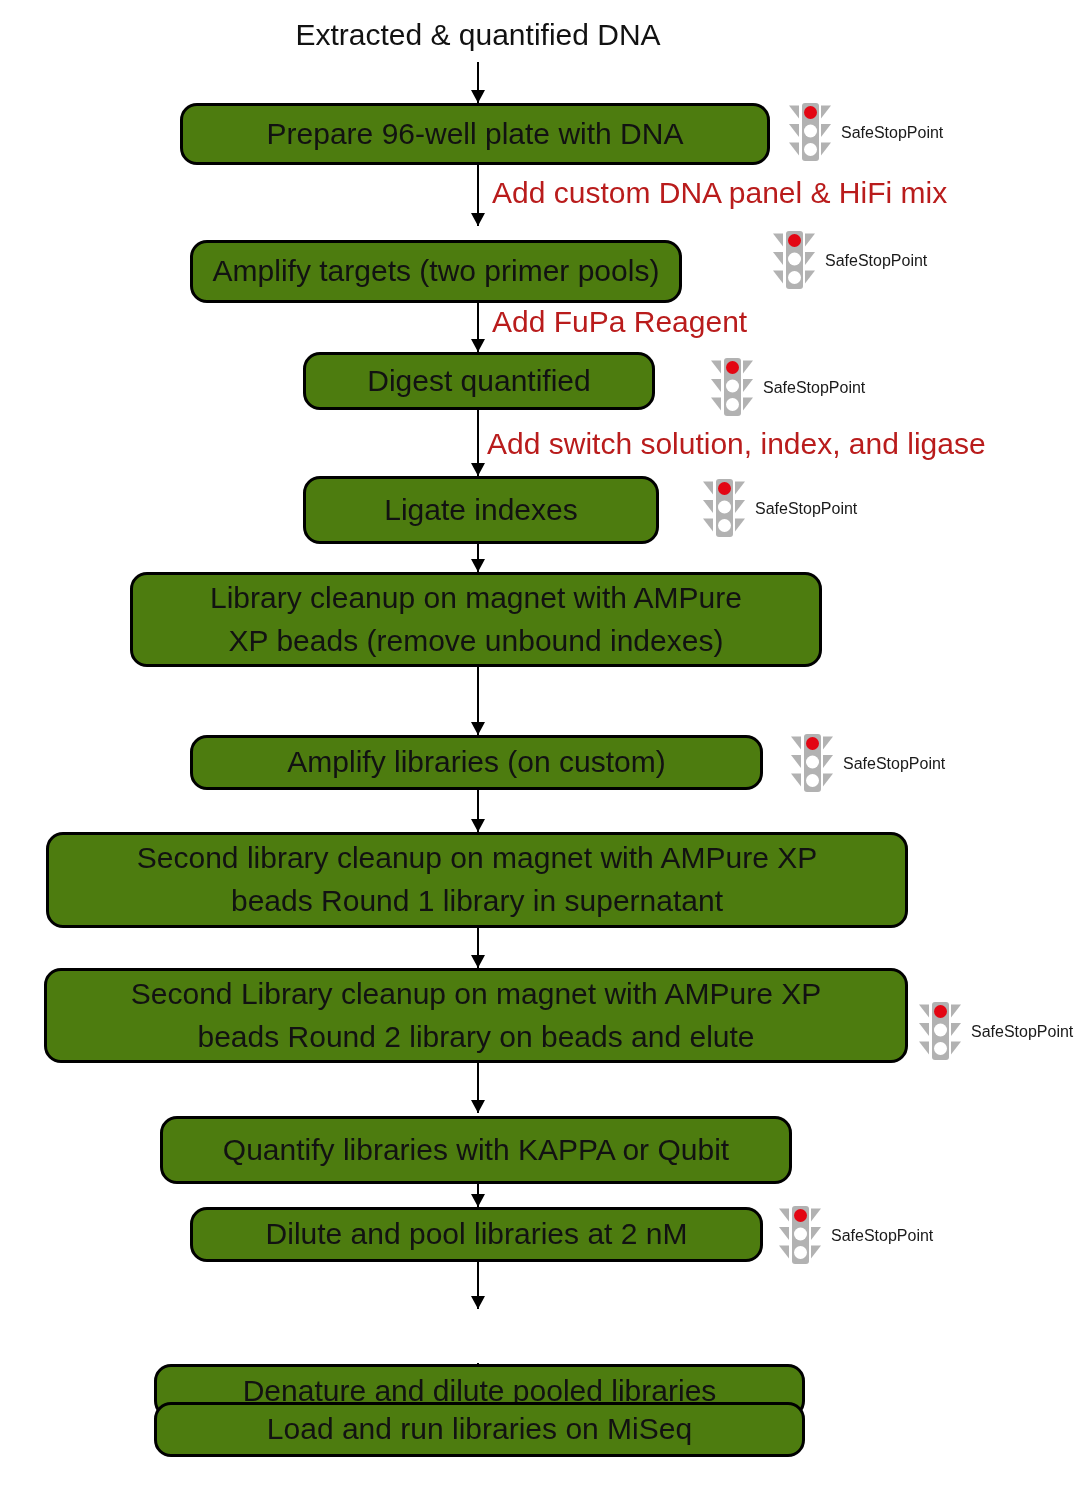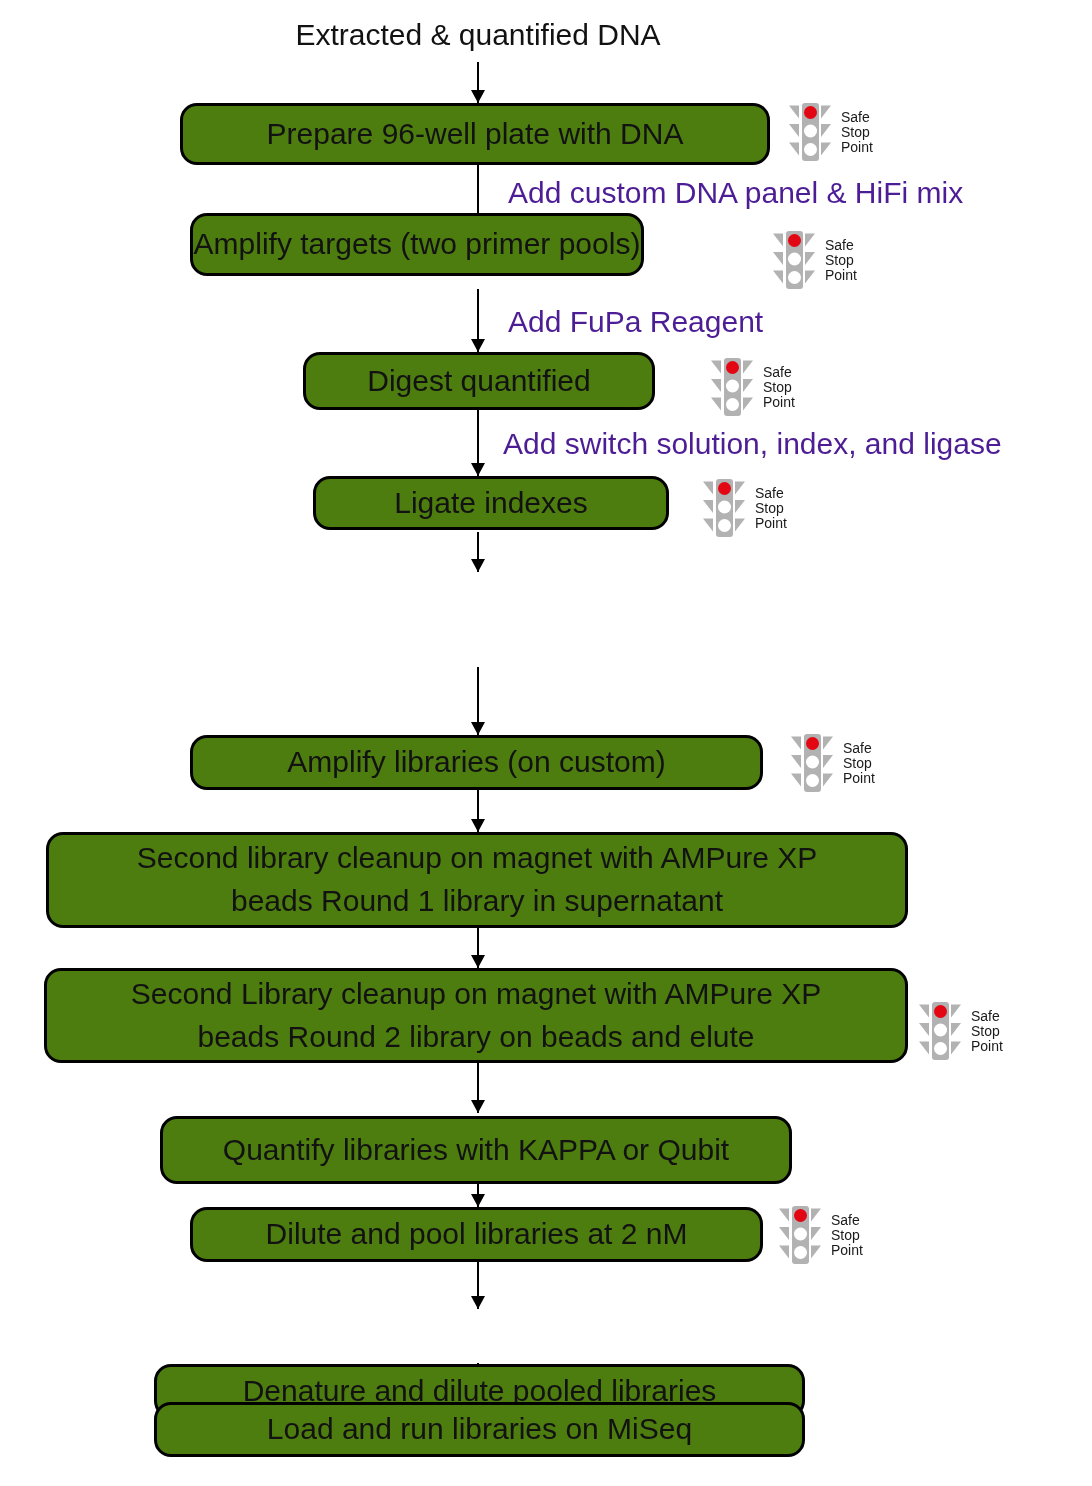--- a/index.html
+++ b/index.html
@@ -51,35 +51,34 @@
     width: 0;
     height: 0;
     border-left: 7px solid transparent;
     border-right: 7px solid transparent;
     border-top: 13px solid #000000;
   }
   .edge-label {
     position: absolute;
     font-size: 30px;
     white-space: nowrap;
-    color: #4c1d95;
-    margin-left: 16px;
+    color: #b91c1c;
   }
   .ssp {
     position: absolute;
     display: flex;
     align-items: center;
     gap: 9px;
     height: 62px;
   }
   .ssp-icon { display: block; line-height: 0; }
   .ssp-text {
     display: flex;
-    flex-direction: column;
-    font-size: 14px;
+    flex-direction: row;
+    font-size: 16px;
     line-height: 15px;
     color: #1a1a1a;
   }
 </style>
 </head>
 <body>
 
 <div class="canvas">
 
   <div class="flow-title" style="left:478px;top:18px">Extracted &amp; quantified DNA</div>
@@ -98,32 +97,36 @@
   <div class="arrow" style="left:477px;top:1363px;height:39px"></div>
 
   <div class="edge-label" style="left:492px;top:176px">Add custom DNA panel &amp; HiFi mix</div>
   <div class="edge-label" style="left:492px;top:305px">Add FuPa Reagent</div>
   <div class="edge-label" style="left:487px;top:427px">Add switch solution, index, and ligase</div>
 
   <div class="box" style="left:180px;top:103px;width:590px;height:62px">
     <span>Prepare 96-well plate with DNA</span>
   </div>
 
-  <div class="box" style="left:190px;top:213px;width:454px;height:63px">
+  <div class="box" style="left:190px;top:240px;width:492px;height:63px">
     <span>Amplify targets (two primer pools)</span>
   </div>
 
   <div class="box" style="left:303px;top:352px;width:352px;height:58px">
     <span>Digest quantified</span>
   </div>
 
-  <div class="box" style="left:313px;top:476px;width:356px;height:54px">
+  <div class="box" style="left:303px;top:476px;width:356px;height:68px">
     <span>Ligate indexes</span>
   </div>
 
+  <div class="box" style="left:130px;top:572px;width:692px;height:95px">
+    <span>Library cleanup on magnet with AMPure
+XP beads (remove unbound indexes)</span>
+  </div>
 
   <div class="box" style="left:190px;top:735px;width:573px;height:55px">
     <span>Amplify libraries (on custom)</span>
   </div>
 
   <div class="box" style="left:46px;top:832px;width:862px;height:96px">
     <span>Second library cleanup on magnet with AMPure XP
 beads Round 1 library in supernatant</span>
   </div>
 

